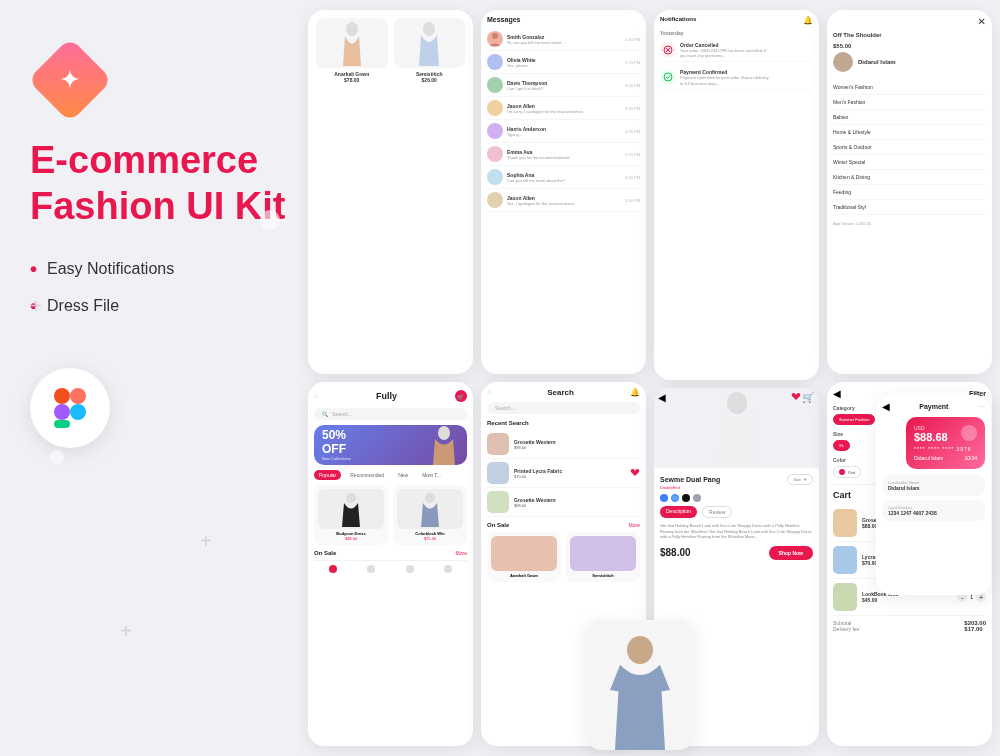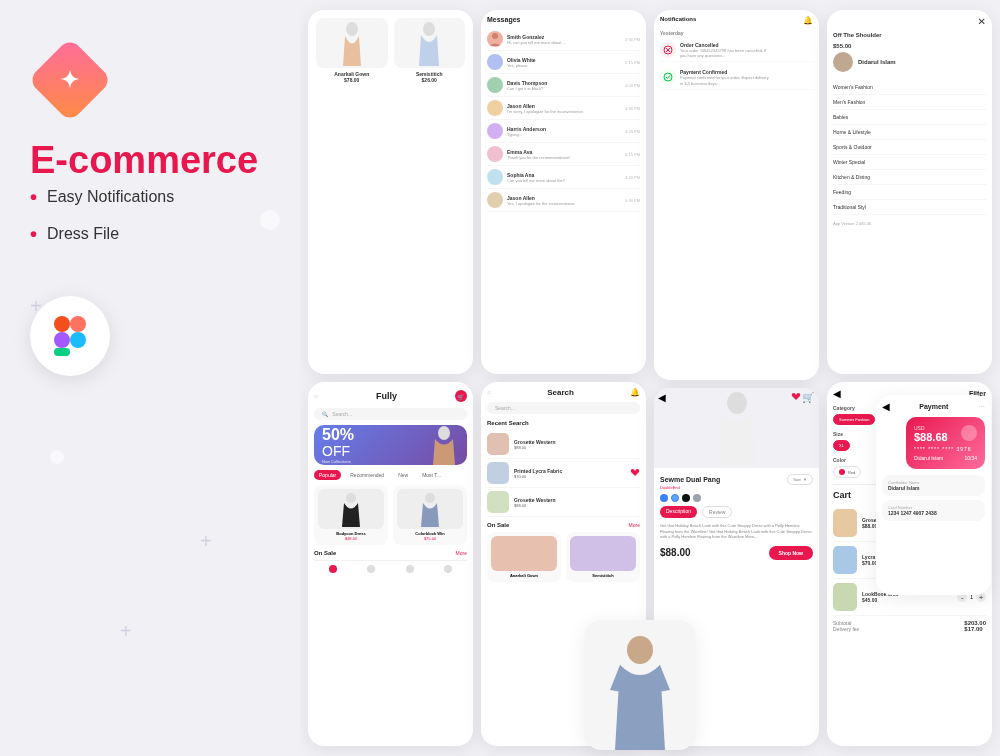--- a/index.html
+++ b/index.html
@@ -181,21 +181,21 @@
       border-radius: 10px;
       height: 40px;
       margin-bottom: 5px;
       display: flex;
       align-items: center;
       padding: 4px 8px;
       color: white;
       position: relative;
       overflow: hidden;
     }
-    .ph-banner-text { font-size: 14px; font-weight: 400; line-height: 1.1; }
+    .ph-banner-text { font-size: 12px; font-weight: 700; line-height: 1.1; }
     .ph-tabs {
       display: flex;
       gap: 4px;
       margin-bottom: 5px;
     }
     .ph-tab {
       font-size: 5px;
       padding: 2px 5px;
       border-radius: 10px;
       color: #666;
@@ -605,20 +605,21 @@
           <stop offset="0%" style="stop-color:#ff6b9d"></stop>
           <stop offset="100%" style="stop-color:#ff8c42"></stop>
         </linearGradient>
       </defs>
       <rect x="10" y="10" width="60" height="60" rx="12" ry="12" fill="url(#logoGrad)" transform="rotate(45 40 40)"></rect>
       <text x="40" y="47" text-anchor="middle" font-size="22" fill="white" font-weight="bold">✦</text>
     </svg>
   </div>
 
   <div class="title-main">E-commerce</div>
+  <div class="title-sub">Fashion UI Kit</div>
 
   <ul class="features-list">
     <li>Easy Notifications</li>
     <li>Dress File</li>
   </ul>
 
   <div class="figma-badge">
     <svg width="32" height="40" viewBox="0 0 32 40" fill="none">
       <rect x="0" y="0" width="16" height="16" rx="8" fill="#f24e1e"></rect>
       <rect x="16" y="0" width="16" height="16" rx="8" fill="#ff7262"></rect>
@@ -663,21 +664,21 @@
         <div style="font-size:7px;color:#ddd;">≡</div>
         <div class="ph-home-title">Fully</div>
         <div style="width:12px;height:12px;background:#e8184f;border-radius:50%;font-size:6px;color:white;display:flex;align-items:center;justify-content:center;">🛒</div>
       </div>
       <div class="ph-home-search">
         <span style="color:#ccc;">🔍</span>
         <span>Search...</span>
       </div>
       <div class="ph-banner">
         <div>
-          <div class="ph-banner-text" style="font-size:16px;font-weight:900;">50%</div>
+          <div class="ph-banner-text" style="font-size:12px;font-weight:900;">50%</div>
           <div class="ph-banner-text">OFF</div>
           <div style="font-size:4px;opacity:0.8;">New Collections</div>
         </div>
         <svg style="position:absolute;right:5px;bottom:0" width="35" height="40" viewBox="0 0 35 40">
           <ellipse cx="17" cy="8" rx="6" ry="7" fill="#ddd"></ellipse>
           <path d="M8 14 Q17 25 26 14 L28 40 L6 40 Z" fill="#cc9977"></path>
         </svg>
       </div>
       <div class="ph-tabs">
         <div class="ph-tab active">Popular</div>

